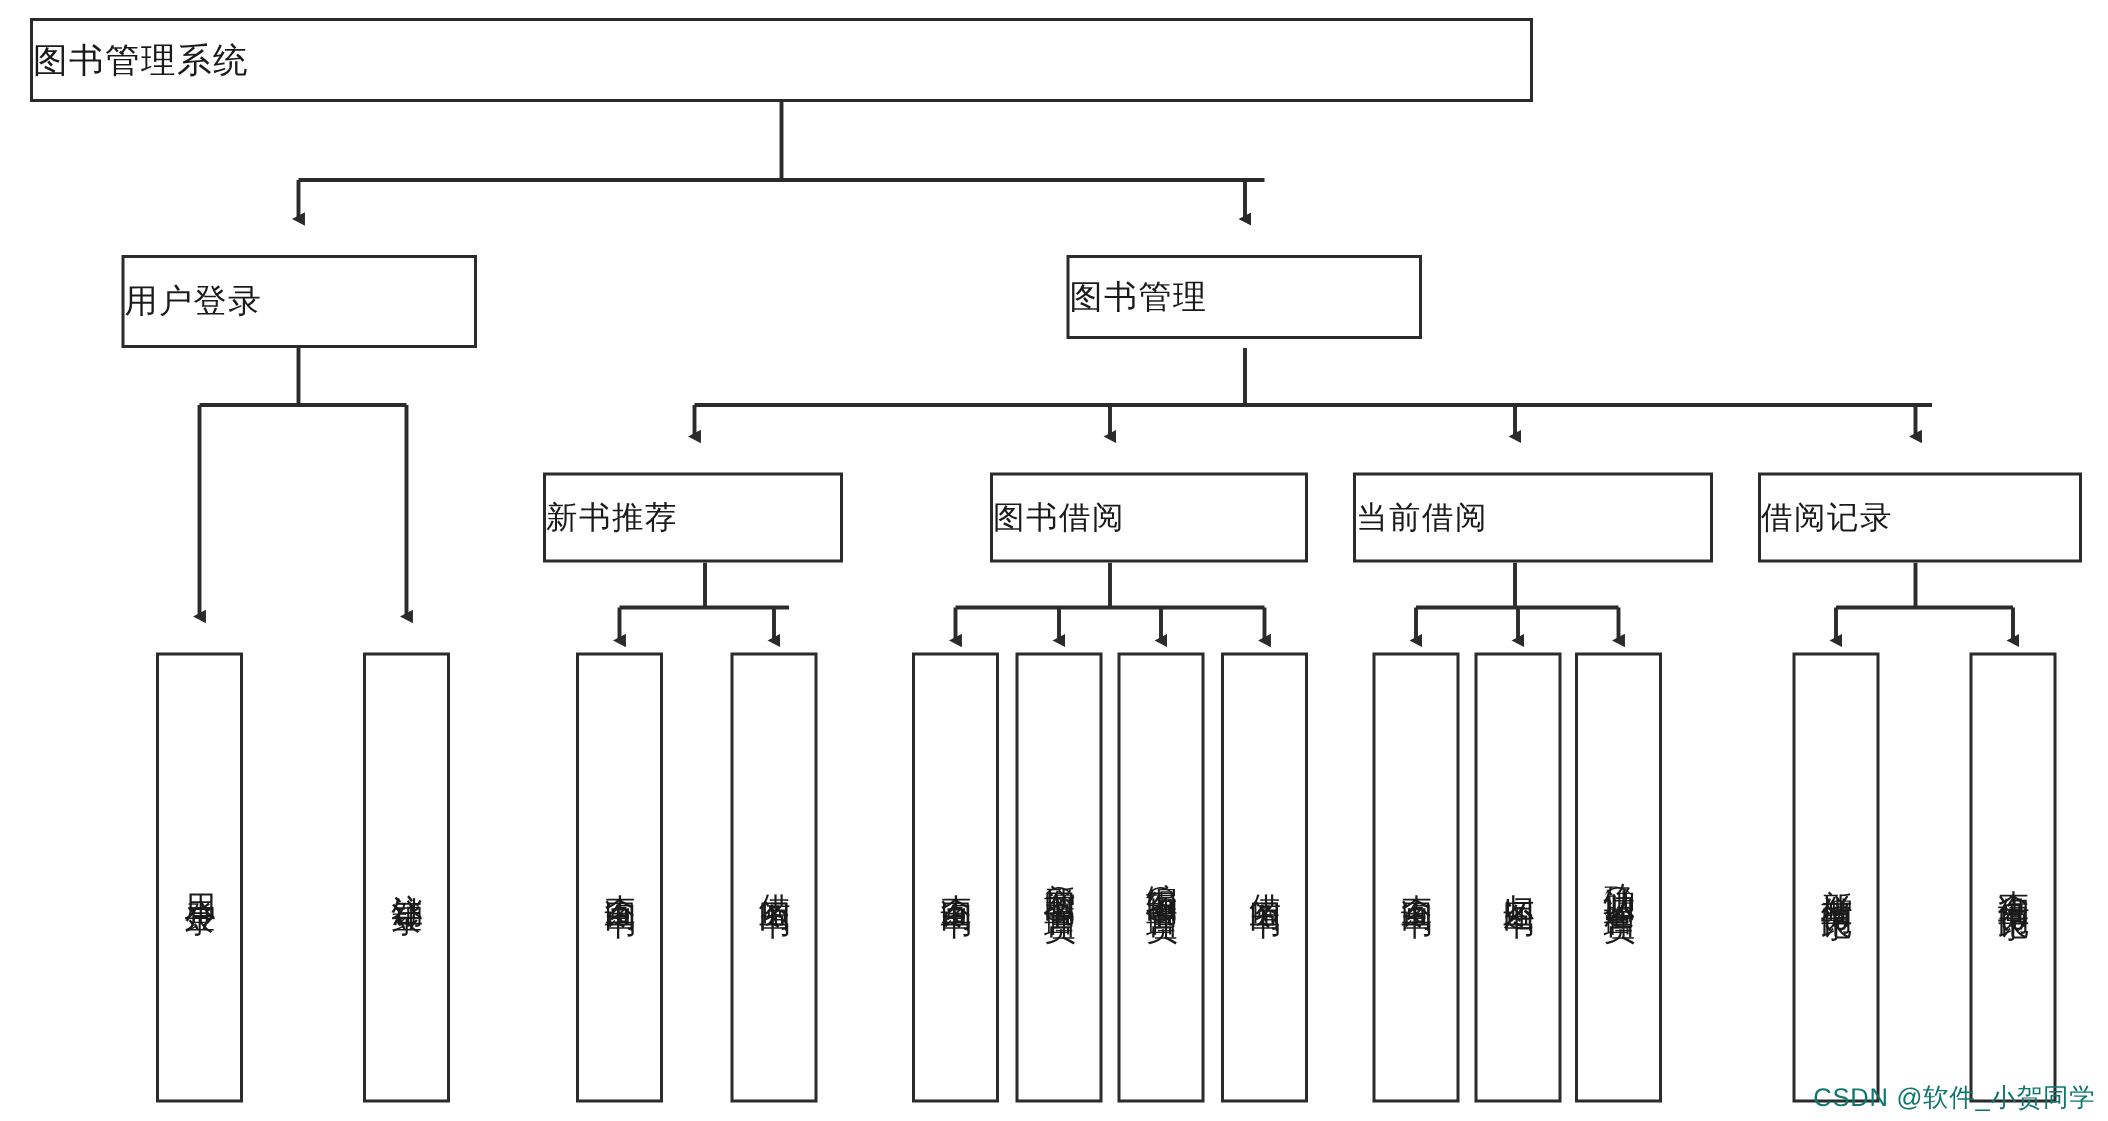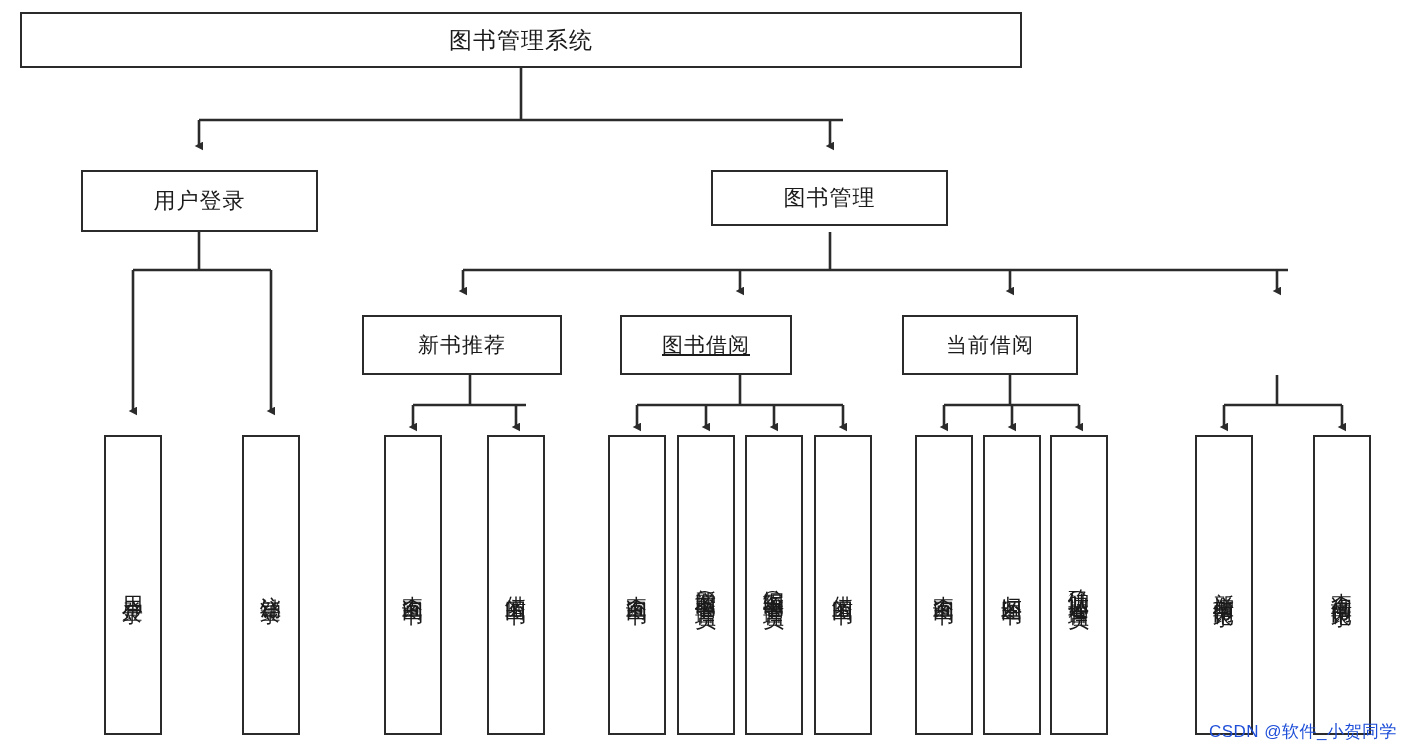--- a/index.html
+++ b/index.html
@@ -26,21 +26,21 @@
     height: 747px;
     pointer-events: none;
   }
   .node {
     position: absolute;
     box-sizing: border-box;
     background: #ffffff;
     border: 2px solid #2b2b2b;
     display: flex;
     align-items: center;
-    justify-content: center;
+    justify-content: flex-start;
     color: #1a1a1a;
   }
   .node.root-node {
     font-size: 23px;
   }
   .node.level2 {
     font-size: 22px;
   }
   .node.level3 {
     font-size: 21px;
@@ -60,21 +60,21 @@
   }
   .hlabel {
     white-space: nowrap;
     letter-spacing: 1px;
   }
   #watermark {
     position: absolute;
     right: 8px;
     bottom: 4px;
     font-size: 17px;
-    color: #1d4ed8;
+    color: #0f766e;
     letter-spacing: 0.5px;
     white-space: nowrap;
     pointer-events: none;
   }
 </style>
 </head>
 <body>
 
 <div id="diagram-root">
 
@@ -135,25 +135,28 @@
   <div class="node level2" style="left:81px; top:170px; width:237px; height:62px;">
     <span class="hlabel">用户登录</span>
   </div>
   <div class="node level2" style="left:711px; top:170px; width:237px; height:56px;">
     <span class="hlabel">图书管理</span>
   </div>
 
   <div class="node level3" style="left:362px; top:315px; width:200px; height:60px;">
     <span class="hlabel">新书推荐</span>
   </div>
-  <div class="node level3" style="left:620px; top:315px; width:172px; height:60px;text-decoration:underline;">
+  <div class="node level3" style="left:660px; top:315px; width:212px; height:60px;">
     <span class="hlabel">图书借阅</span>
   </div>
-  <div class="node level3" style="left:902px; top:315px; width:176px; height:60px;">
+  <div class="node level3" style="left:902px; top:315px; width:240px; height:60px;">
     <span class="hlabel">当前借阅</span>
+  </div>
+  <div class="node level3" style="left:1172px; top:315px; width:216px; height:60px;">
+    <span class="hlabel">借阅记录</span>
   </div>
 
   <div class="node leaf" style="left:104px; top:435px; width:58px; height:300px;">
     <span class="leaf-label">用户登录</span>
   </div>
   <div class="node leaf" style="left:242px; top:435px; width:58px; height:300px;">
     <span class="leaf-label">注销登录</span>
   </div>
 
   <div class="node leaf" style="left:384px; top:435px; width:58px; height:300px;">

